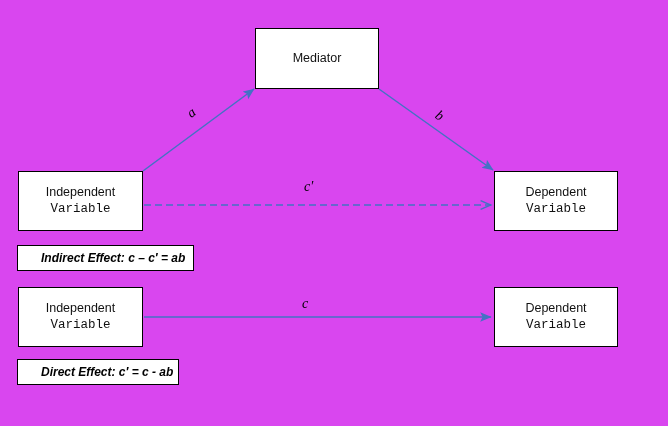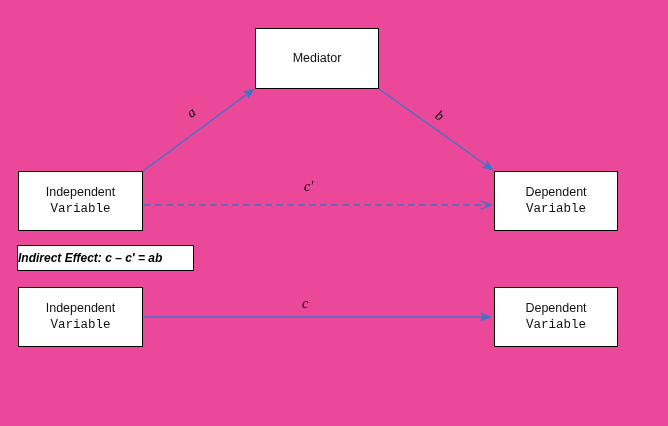--- a/index.html
+++ b/index.html
@@ -7,21 +7,21 @@
     padding: 0;
     background: #ffffff;
   }
   body {
     font-family: "Liberation Sans", sans-serif;
   }
   #canvas {
     position: relative;
     width: 668px;
     height: 426px;
-    background: #ec4899;
+    background: #d946ef;
     overflow: hidden;
   }
   .node-box {
     position: absolute;
     box-sizing: border-box;
     border: 1.4px solid #000000;
     background: #ffffff;
     display: flex;
     align-items: center;
     justify-content: center;
@@ -35,21 +35,21 @@
   .node-box .line2 { display: block; font-family: Liberation Mono, monospace; }
 
   .effect-box {
     position: absolute;
     box-sizing: border-box;
     border: 1.2px solid #000000;
     background: #ffffff;
     display: flex;
     align-items: center;
     justify-content: flex-start;
-    padding: 0 0;
+    padding: 0 23px;
     font-family: "Liberation Sans", sans-serif;
     font-style: italic;
     font-weight: bold;
     font-size: 12px;
     color: #000000;
     white-space: nowrap;
     z-index: 3;
   }
 
   .path-label {
@@ -135,14 +135,17 @@
   <div class="path-label rot-b" style="left:436px; top:108px;">b</div>
 
   <div class="path-label" style="left:304px; top:179px;">c′</div>
 
   <div class="path-label" style="left:302px; top:296px;">c</div>
 
   <div class="effect-box" style="left:17px; top:245px; width:177px; height:26px;">
     <span>Indirect Effect: c – c′ = ab</span>
   </div>
 
+  <div class="effect-box" style="left:17px; top:359px; width:162px; height:26px;">
+    <span>Direct Effect: c′ = c - ab</span>
+  </div>
 
 </div>
 
 </body></html>

